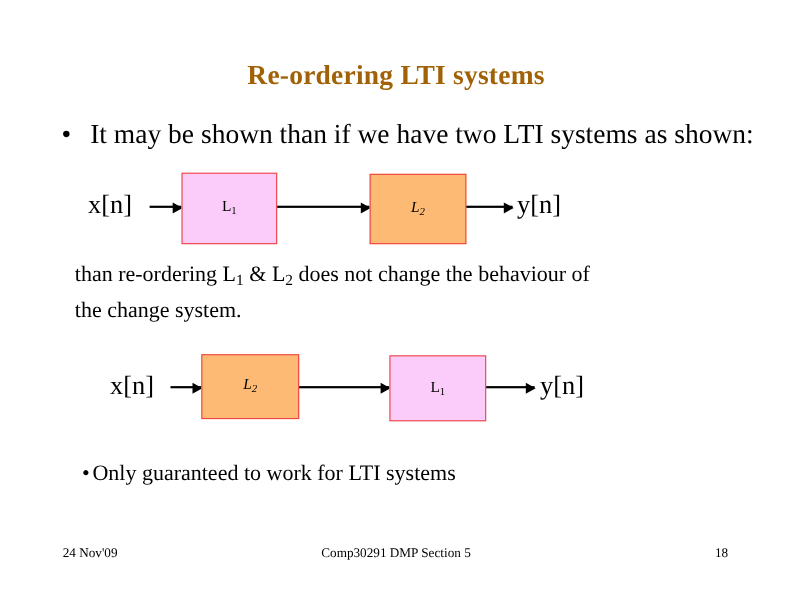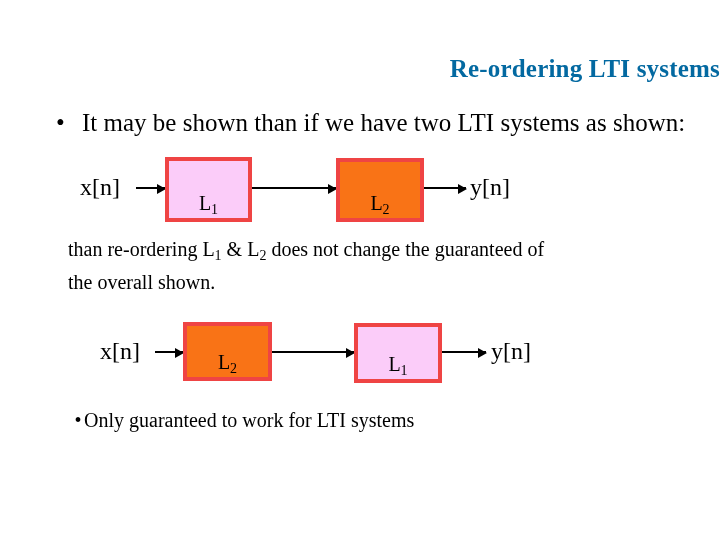--- a/index.html
+++ b/index.html
@@ -18,25 +18,25 @@
     background: #ffffff;
     overflow: hidden;
   }
 
   
   .slide-title {
     position: absolute;
     left: 0;
     top: 55px;
     width: 720px;
-    text-align: right;
+    text-align: center;
     font-family: "Liberation Serif", serif;
     font-weight: bold;
     font-size: 25px;
-    color: #0369a1;
+    color: #a16207;
     letter-spacing: 0.2px;
     white-space: nowrap;
   }
 
   
   .bullet-top {
     position: absolute;
     left: 56px;
     top: 110px;
     width: 640px;
@@ -52,21 +52,21 @@
     position: absolute;
     left: 68px;
     top: 236px;
     width: 600px;
     font-size: 20px;
     line-height: 27px;
   }
   .bullet-bottom {
     position: absolute;
     left: 72px;
-    top: 407px;
+    top: 417px;
     font-size: 20px;
     line-height: 26px;
     white-space: nowrap;
     text-align: center;
   }
   .bullet-bottom .dot {
     display: inline-block;
     width: 12px;
   }
   sub {
@@ -80,28 +80,28 @@
   .io-label {
     position: absolute;
     font-size: 24px;
     line-height: 21px;
     white-space: nowrap;
   }
 
   .sysbox {
     position: absolute;
     box-sizing: border-box;
-    border: 4px solid #ef4444;
+    border: 1px solid #ef4444;
     display: flex;
-    align-items: flex-end;
+    align-items: center;
     justify-content: center;
-    font-size: 20px;
+    font-size: 14px;
   }
   .sysbox.pink   { background: #FBCCF9; }
-  .sysbox.yellow { background: #f97316; }
+  .sysbox.yellow { background: #fdba74; font-style: italic; }
 
   
   .arrow {
     position: absolute;
     height: 0;
     border-top: 2px solid #000000;
   }
   .arrow::after {
     content: "";
     position: absolute;
@@ -154,22 +154,22 @@
     <div class="sysbox yellow" style="left:336px; top:158px; width:88px; height:64px;">
       <span><span>L</span><sub>2</sub></span>
     </div>
 
     <div class="arrow" style="left:424px; top:187px; width:42px;"></div>
 
     <div class="io-label" style="left:470px; top:177px;">y[n]</div>
   </div>
 
   <div class="para-middle">
-    <span><span>than re-ordering L</span><sub>1</sub><span> &amp; L</span><sub>2</sub><span> does not change the guaranteed of</span></span><br>
-    <span>the overall shown.</span>
+    <span><span>than re-ordering L</span><sub>1</sub><span> &amp; L</span><sub>2</sub><span> does not change the behaviour of</span></span><br>
+    <span>the change system.</span>
   </div>
 
   <div class="diagram">
 
     <div class="io-label" style="left:100px; top:341px;">x[n]</div>
 
     <div class="arrow" style="left:155px; top:351px; width:28px;"></div>
 
     <div class="sysbox yellow" style="left:183px; top:322px; width:89px; height:59px;">
       <span><span>L</span><sub>2</sub></span>
@@ -183,14 +183,19 @@
 
     <div class="arrow" style="left:442px; top:351px; width:44px;"></div>
 
     <div class="io-label" style="left:491px; top:341px;">y[n]</div>
   </div>
 
   <div class="bullet-bottom">
     <span class="dot">•</span><span>Only guaranteed to work for LTI systems</span>
   </div>
 
+  <div class="footer">
+    <span class="f-date">24 Nov'09</span>
+    <span class="f-mid">Comp30291 DMP Section 5</span>
+    <span class="f-page">18</span>
+  </div>
 
 </div>
 
 </body></html>

